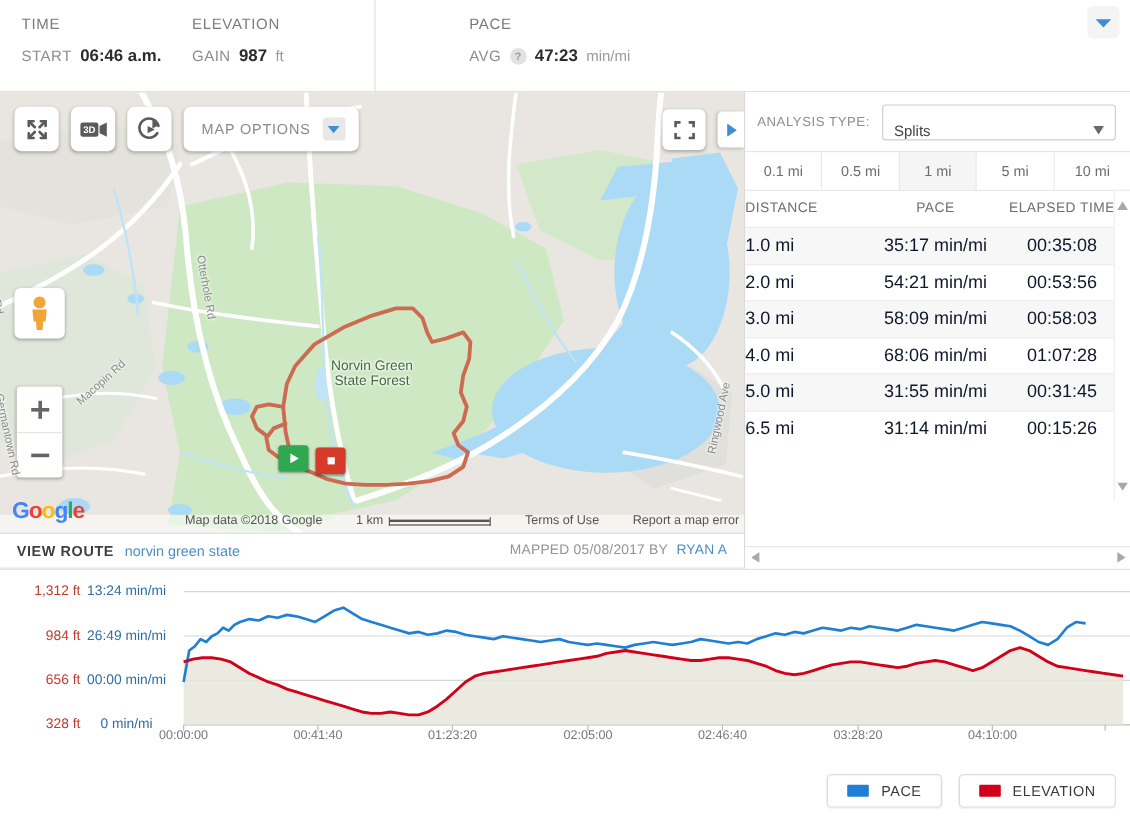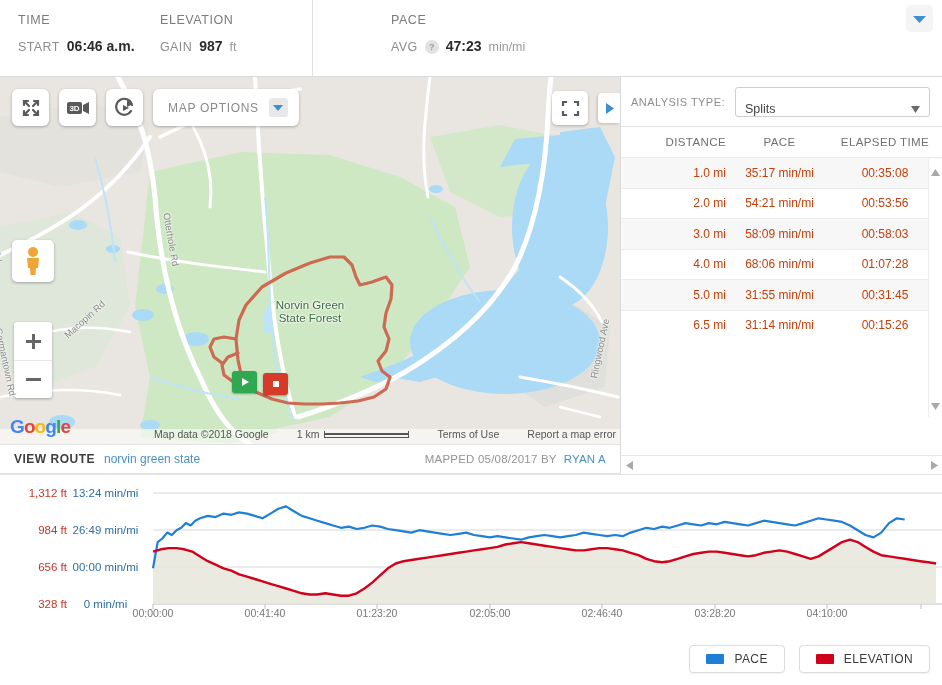--- a/index.html
+++ b/index.html
@@ -161,27 +161,27 @@
   .split-tabs { display:flex; height:32px; border-bottom:1px solid #e3e3e3; }
   .split-tab {
     flex:1; display:flex; align-items:center; justify-content:center;
     font-size:12px; color:#6d6d6d; border-right:1px solid #e8e8e8; background:#fff;
   }
   .split-tab:last-child { border-right:none; }
   .split-tab.active { background:#f5f5f5; }
 
   .tbl-head { display:flex; height:30px; align-items:center; }
   .tbl-head div { font-size:11.5px; color:#6f6f6f; letter-spacing:.4px; }
-  .col-dist { width:105px; text-align:right; }
+  .col-dist { width:105px; text-align:left; }
   .col-pace { width:107px; text-align:center; }
   .col-time { width:104px; text-align:center; }
 
   .tbl-row { display:flex; height:30.5px; align-items:center; border-top:1px solid #ececec; }
   .tbl-row:nth-child(odd) { background:#f7f7f7; }
-  .tbl-row div { font-size:12px; color:#c2410c; }
+  .tbl-row div { font-size:15px; color:#0f172a; }
 
   .vscroll {
     position:absolute; right:0; top:82px; width:14px; height:258px;
     background:#fff; border-left:1px solid #ededed;
     display:flex; flex-direction:column; justify-content:space-between;
     align-items:center; padding:3px 0;
   }
   .hscroll {
     position:absolute; left:0; bottom:0; width:322px; height:19px;
     background:#fff; border-top:1px solid #e6e6e6;
@@ -440,20 +440,27 @@
       <div class="atype-select">
         <span class="sel-val">Splits</span>
         <span class="sel-caret">
           <svg width="9" height="7" viewBox="0 0 9 7">
               <path d="M0 0 H9 L4.5 7 Z" fill="#6a6a6a"></path>
             </svg>
         </span>
       </div>
     </div>
 
+    <div class="split-tabs">
+      <div class="split-tab">0.1 mi</div>
+      <div class="split-tab">0.5 mi</div>
+      <div class="split-tab active">1 mi</div>
+      <div class="split-tab">5 mi</div>
+      <div class="split-tab">10 mi</div>
+    </div>
 
     <div class="tbl-head">
       <div class="col-dist">DISTANCE</div>
       <div class="col-pace">PACE</div>
       <div class="col-time">ELAPSED TIME</div>
     </div>
 
     <div>
       <div class="tbl-row">
         <div class="col-dist">1.0 mi</div>

